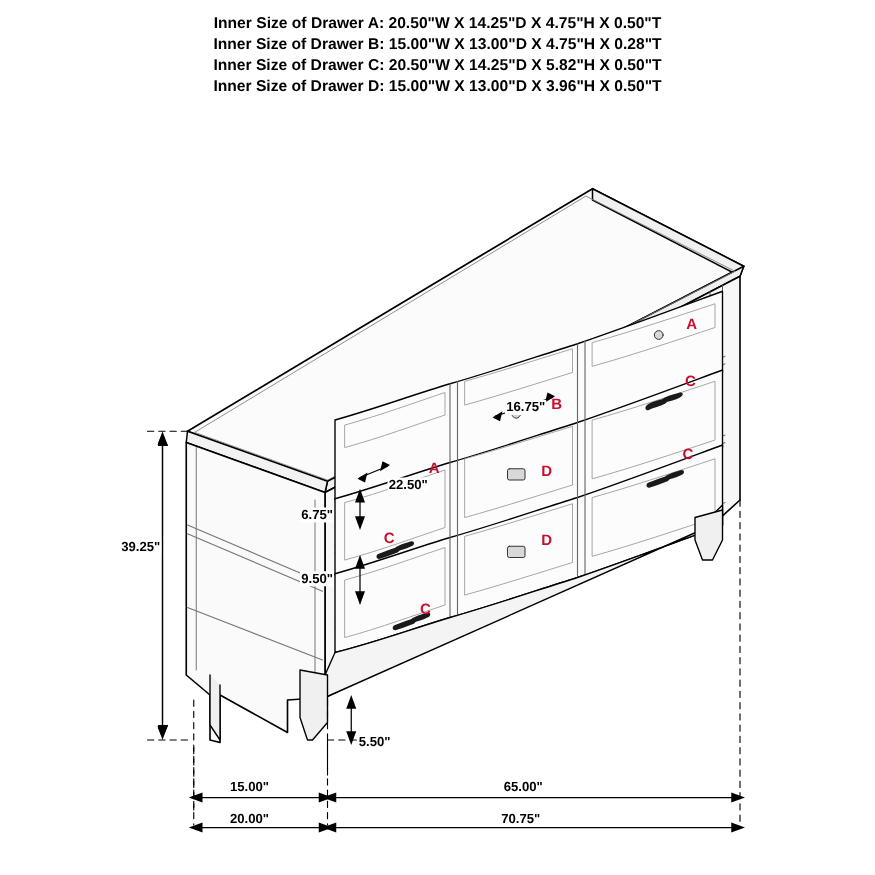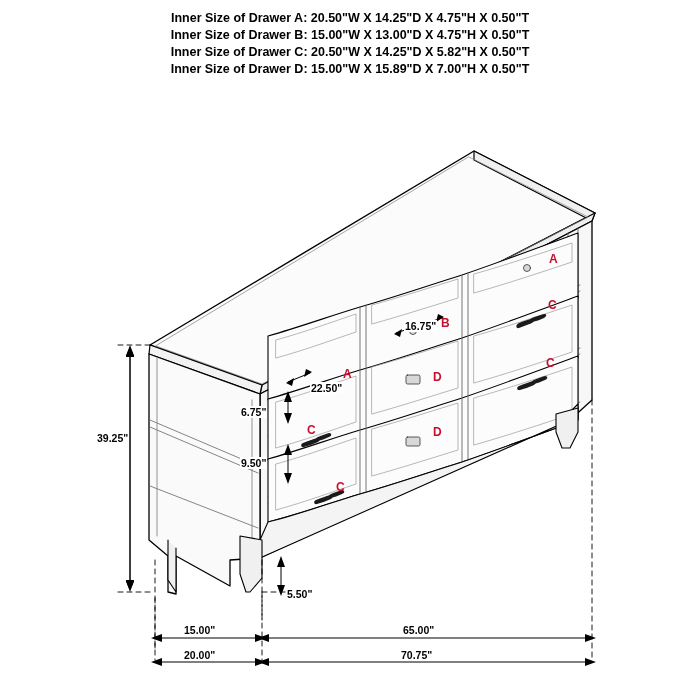--- a/index.html
+++ b/index.html
@@ -57,23 +57,23 @@
     white-space: nowrap;
   }
 </style>
 </head>
 <body>
 
 <div id="page">
 
   <div class="spec-block">
     <div class="spec-line">Inner Size of Drawer A: 20.50"W X 14.25"D X 4.75"H X 0.50"T</div>
-    <div class="spec-line">Inner Size of Drawer B: 15.00"W X 13.00"D X 4.75"H X 0.50"T</div>
+    <div class="spec-line">Inner Size of Drawer B: 15.00"W X 13.00"D X 4.75"H X 0.28"T</div>
     <div class="spec-line">Inner Size of Drawer C: 20.50"W X 14.25"D X 5.82"H X 0.50"T</div>
-    <div class="spec-line">Inner Size of Drawer D: 15.00"W X 15.89"D X 7.00"H X 0.50"T</div>
+    <div class="spec-line">Inner Size of Drawer D: 15.00"W X 13.00"D X 3.96"H X 0.50"T</div>
   </div>
 
   <svg class="diagram" viewBox="0 0 700 700">
     <g fill="none" stroke="#000000" stroke-width="1.2" stroke-linejoin="round" stroke-linecap="round">
 
       <g>
         <path d="M474,151 L595,213 L262,385 L150,345 Z" fill="#fbfbfb" stroke="#000000" stroke-width="1.4"></path>
         <path d="M474,151 L595,213 L592,221 L474,160 Z" fill="#f0f0f0"></path>
         <path d="M595,213 L262,385 L260,394 L592,221 Z" fill="#efefef"></path>
         <path d="M150,345 L262,385 L260,394 L149,354 Z" fill="#f2f2f2"></path>

